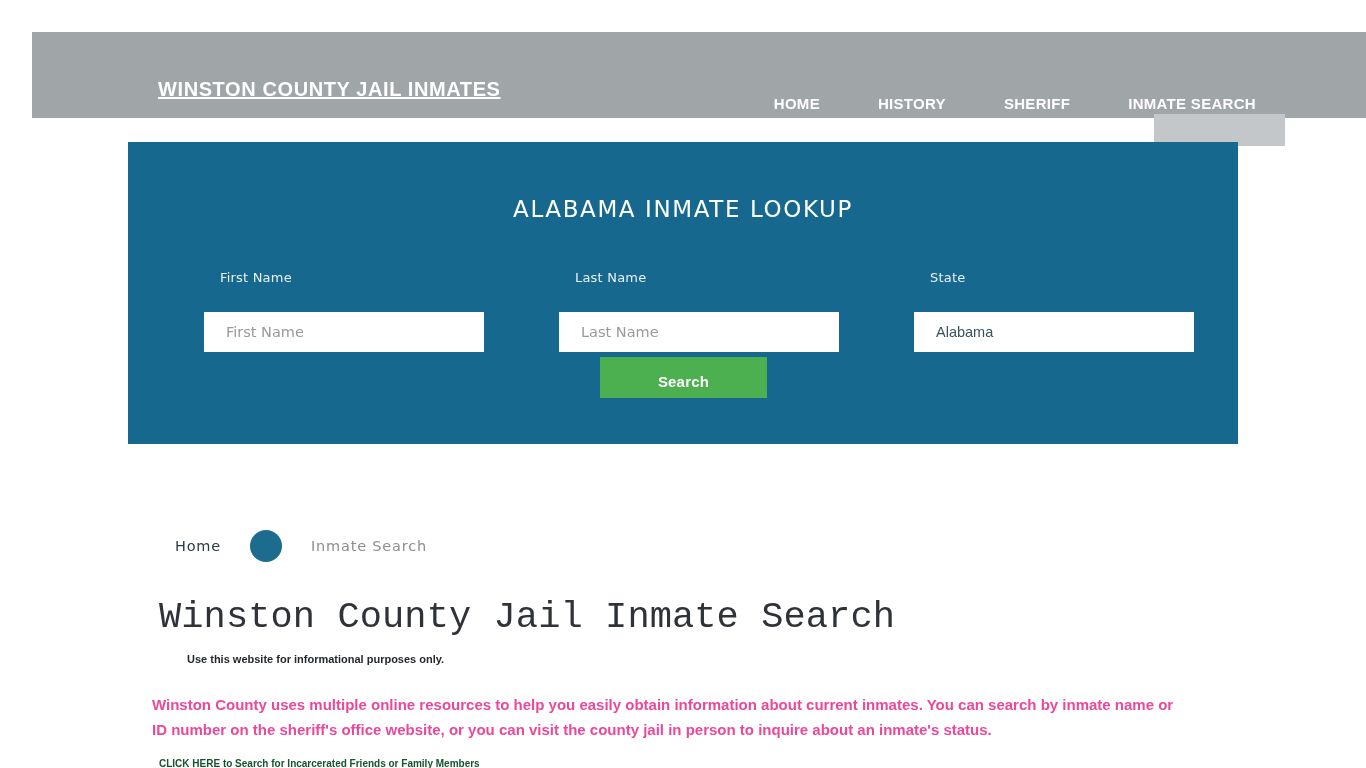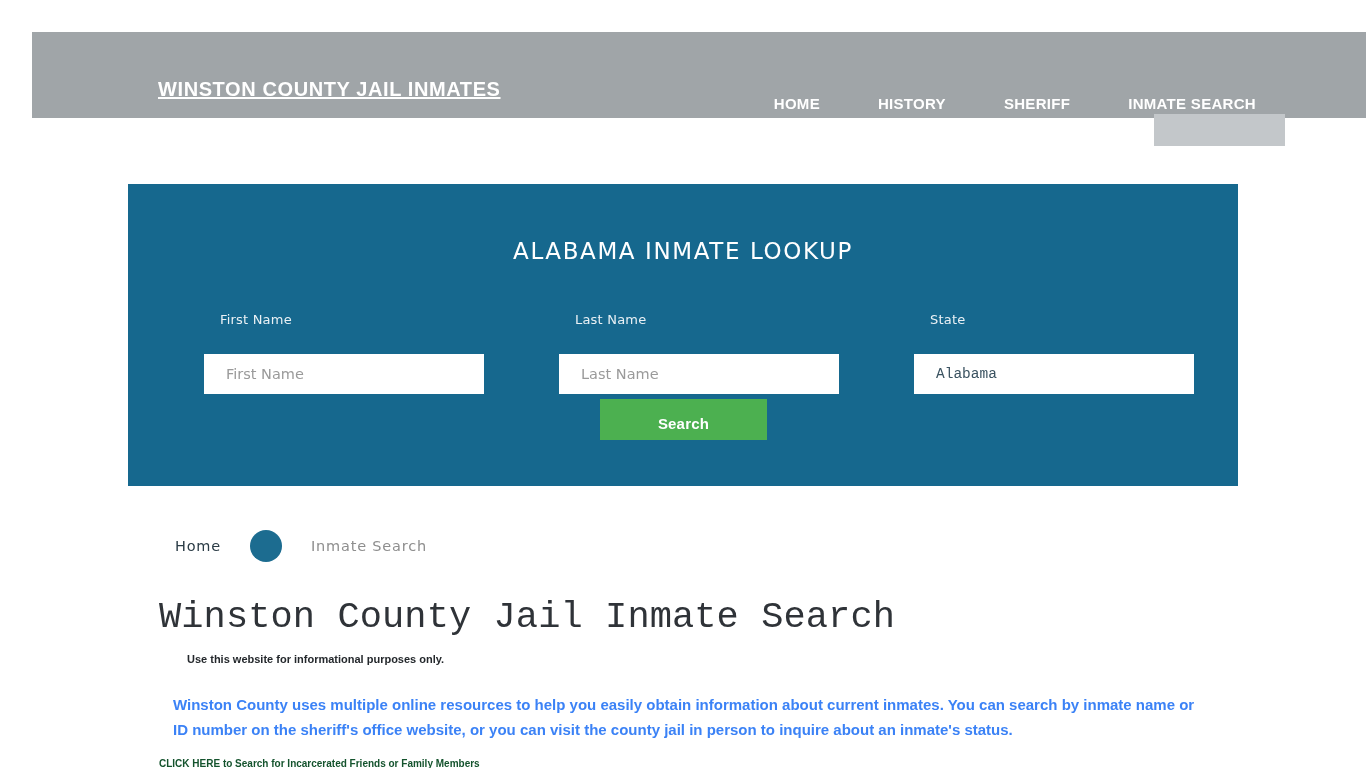--- a/index.html
+++ b/index.html
@@ -62,21 +62,20 @@
   }
 
   
   .lookup-panel {
     position: absolute;
     left: 128px;
     top: 142px;
     width: 1110px;
     height: 302px;
     background: #16688e;
-    margin-top: 42px;
   }
 
   .lookup-title {
     position: absolute;
     left: 0;
     top: 38px;
     width: 1110px;
     text-align: center;
     font-family: "DejaVu Sans", sans-serif;
     font-size: 23px;
@@ -117,21 +116,21 @@
   .field-input::placeholder { color: #9a9a9a; }
 
   .field-select {
     display: block;
     width: 280px;
     height: 40px;
     background: #ffffff;
     border: none;
     outline: none;
     padding: 0 22px;
-    font-family: Liberation Mono, monospace;
+    font-family: Liberation Sans, sans-serif;
     font-size: 14.5px;
     color: #3a5260;
     -webkit-appearance: none;
     appearance: none;
     border-radius: 0;
     cursor: pointer;
   }
 
   .search-button {
     position: absolute;
@@ -195,28 +194,28 @@
     font-family: "Liberation Sans Narrow", "Liberation Sans", sans-serif;
     font-size: 11px;
     font-weight: bold;
     color: #24282c;
     white-space: nowrap;
     margin-left: 28px;
   }
 
   .body-copy {
     position: absolute;
-    left: 157px;
+    left: 136px;
     top: 676px;
     width: 1060px;
     font-family: "Liberation Sans Narrow", "Liberation Sans", sans-serif;
     font-size: 15px;
     font-weight: bold;
     line-height: 25px;
-    color: #3b82f6;
+    color: #ec4899;
   }
 
   .cta-link {
     position: absolute;
     left: 143px;
     top: 742px;
     font-family: "Liberation Sans Narrow", "Liberation Sans", sans-serif;
     font-size: 10px;
     font-weight: bold;
     color: #14532d;

